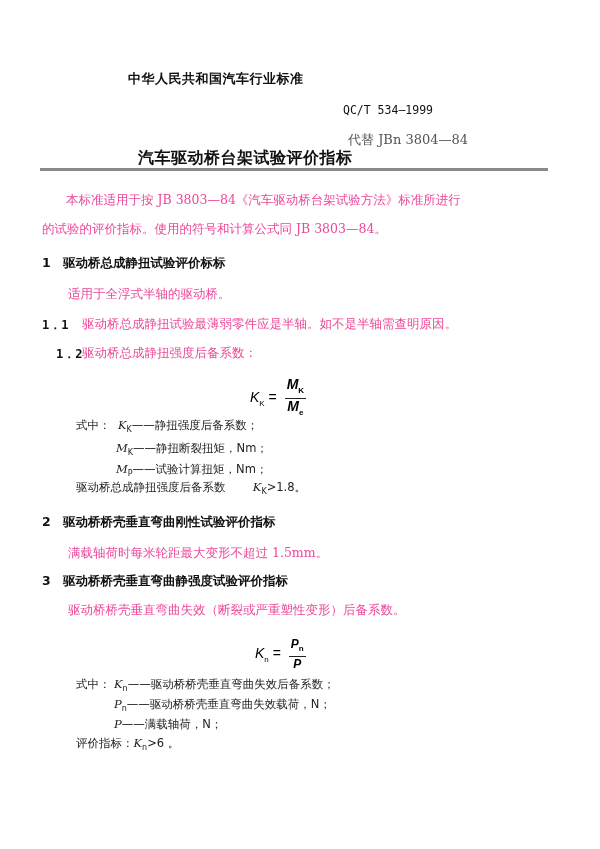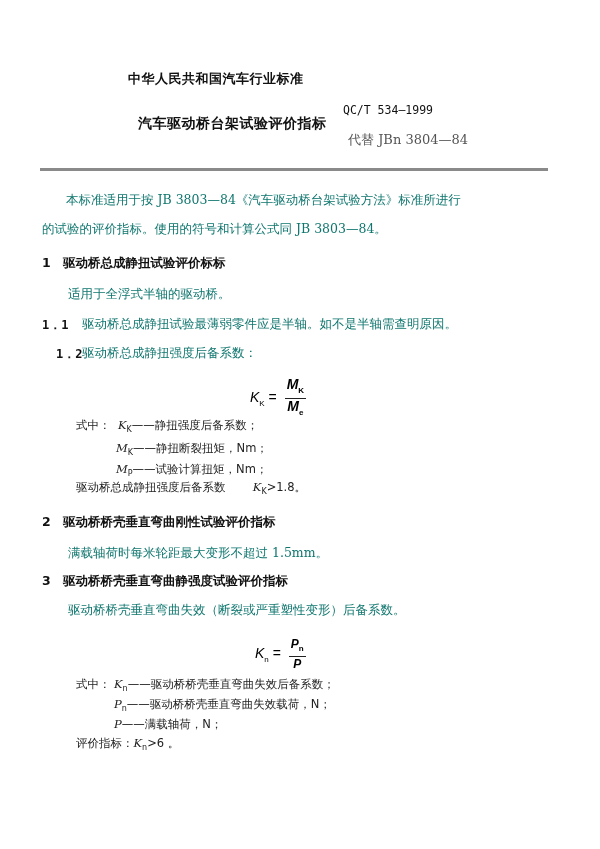--- a/index.html
+++ b/index.html
@@ -4,24 +4,24 @@
   <style>
     html, body { margin: 0; padding: 0; background: #ffffff; }
     body {
       width: 600px; height: 849px; position: relative; overflow: hidden;
       font-family: "DejaVu Serif", "Liberation Serif", serif;
       color: #2a2a2a;
     }
     .abs { position: absolute; white-space: nowrap; }
     .hdr-org { left: 128px; top: 70px; font-family: "DejaVu Sans", sans-serif; font-weight: bold; font-size: 13px; color: #111; letter-spacing: 0.5px; }
     .hdr-code { left: 343px; top: 103px; font-family: "DejaVu Sans Mono", "Liberation Mono", monospace; font-weight: normal; font-size: 11.5px; color: #111; }
-    .hdr-title { left: 138px; top: 115px; font-family: "DejaVu Sans", sans-serif; font-weight: bold; font-size: 14px; color: #111; letter-spacing: 0.5px; }
+    .hdr-title { left: 138px; top: 148px; font-family: "DejaVu Sans", sans-serif; font-weight: bold; font-size: 16px; color: #111; letter-spacing: 0.5px; }
     .hdr-replace { left: 348px; top: 131px; font-family: "DejaVu Serif", serif; font-size: 13px; color: #555; }
     .divider { left: 40px; top: 168px; width: 508px; height: 3px; background: #8a8a8a; }
-    .p { font-size: 12.5px; color: #0f766e; }
+    .p { font-size: 12.5px; color: #ec4899; }
     .sec { font-family: "DejaVu Sans", sans-serif; font-weight: bold; font-size: 12.5px; color: #111; }
     .num { font-family: "DejaVu Sans Mono", monospace; font-weight: bold; font-size: 12px; color: #111; }
     .formula { font-family: Liberation Sans, sans-serif; font-style: italic; font-size: 14px; color: #000000; }
     .frac { display: inline-flex; flex-direction: column; align-items: center; vertical-align: middle; margin-left: 4px; }
     .frac .n { border-bottom: 1px solid #222; padding: 0 2px; line-height: 15px; font-weight: bold; }
     .frac .d { line-height: 15px; font-weight: bold; padding: 0 2px; }
     sub { font-size: 8px; font-style: normal; }
     .def { font-size: 11.5px; color: #222; font-family: "DejaVu Sans", sans-serif; }
     .def i { font-family: "DejaVu Serif", serif; }
   </style>

